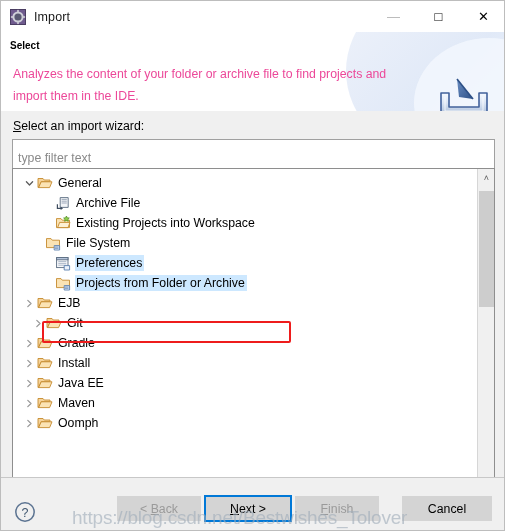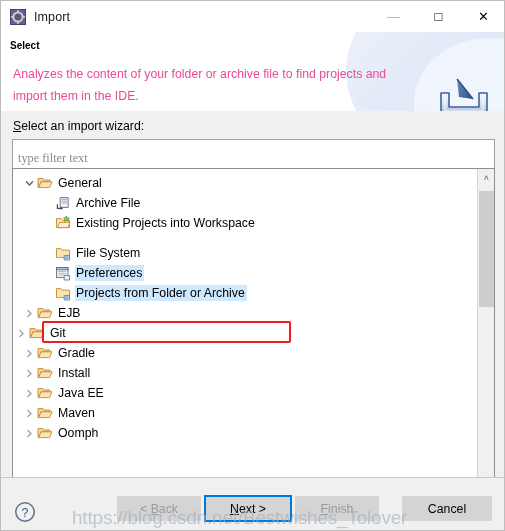--- a/index.html
+++ b/index.html
@@ -128,21 +128,20 @@
 
   #filter-box {
     position: absolute;
     left: 11px; top: 28px;
     width: 483px; height: 38px;
     background: #ffffff;
     border: 1px solid #a0a0a0;
     box-sizing: border-box;
     display: flex;
     align-items: center;
-    font-family: Liberation Serif, serif;
   }
   #filter-text {
     padding-left: 5px;
     font-size: 12.3px;
     color: #8a8a8a;
   }
 
   
   #tree-panel {
     position: absolute;
@@ -370,21 +369,21 @@
           </div>
           <div class="tree-row" style="padding-left: 26px;">
             <span class="tw-arrow"></span>
             <span class="tree-icon"><svg width="16" height="16" viewBox="0 0 16 16">
                 <path d="M1.5 12.6 L1.5 3.6 L6 3.6 L7.3 5.2 L14.5 5.2 L14.5 12.6 Z" fill="#fbe3b4" stroke="#c58a2e" stroke-width="0.9" stroke-linejoin="round"></path>
                 <path d="M2.6 12.6 L4.6 7.4 L15 7.4 L13 12.6 Z" fill="#fdf0d4" stroke="#c58a2e" stroke-width="0.9" stroke-linejoin="round"></path>
                 <path d="M11.4 1 L12.3 2.8 L14.3 3 L12.9 4.4 L13.3 6.3 L11.4 5.4 L9.6 6.3 L10 4.4 L8.6 3 L10.6 2.8 Z" fill="#8fd14f" stroke="#4f8a1e" stroke-width="0.7"></path>
               </svg></span>
             <span class="tree-label">Existing Projects into Workspace</span>
           </div>
-          <div class="tree-row" style="padding-left: 26px; margin-top: 10px;">
+          <div class="tree-row" style="padding-left: 16px;">
             <span class="tw-arrow"></span>
             <span class="tree-icon"><svg width="16" height="16" viewBox="0 0 16 16">
                 <path d="M1.5 12.6 L1.5 3.6 L6 3.6 L7.3 5.2 L14.5 5.2 L14.5 12.6 Z" fill="#fbe3b4" stroke="#c58a2e" stroke-width="0.9" stroke-linejoin="round"></path>
                 <path d="M9.2 10.6 L14.6 10.6 L14.6 15 L9.2 15 Z" fill="#eaf1fb" stroke="#5a7fae" stroke-width="0.9"></path>
                 <path d="M10 12 L13.6 12 M10 13.3 L13.6 13.3" stroke="#5a7fae" stroke-width="0.8"></path>
               </svg></span>
             <span class="tree-label">File System</span>
           </div>
           <div class="tree-row selected" style="padding-left: 26px;">
             <span class="tw-arrow"></span>
@@ -410,21 +409,21 @@
               <svg width="9" height="9" viewBox="0 0 9 9">
                 <path d="M2.8 1.4 L6 4.5 L2.8 7.6" fill="none" stroke="#9a9a9a" stroke-width="1.3" stroke-linecap="round" stroke-linejoin="round"></path>
               </svg>
             </span>
             <span class="tree-icon"><svg width="16" height="16" viewBox="0 0 16 16">
                 <path d="M1 12.5 L1 3.5 L6 3.5 L7.3 5 L13 5 L13 6.6 L4.2 6.6 L1.6 12.5 Z" fill="#f6d49a" stroke="#c58a2e" stroke-width="0.9" stroke-linejoin="round"></path>
                 <path d="M4.2 6.8 L15 6.8 L12.6 12.6 L1.6 12.6 Z" fill="#fbe3b4" stroke="#c58a2e" stroke-width="0.9" stroke-linejoin="round"></path>
               </svg></span>
             <span class="tree-label">EJB</span>
           </div>
-          <div class="tree-row" style="padding-left: 0;">
+          <div class="tree-row" style="padding-left: 17px;">
             <span class="tw-arrow">
               <svg width="9" height="9" viewBox="0 0 9 9">
                 <path d="M2.8 1.4 L6 4.5 L2.8 7.6" fill="none" stroke="#9a9a9a" stroke-width="1.3" stroke-linecap="round" stroke-linejoin="round"></path>
               </svg>
             </span>
             <span class="tree-icon"><svg width="16" height="16" viewBox="0 0 16 16">
                 <path d="M1 12.5 L1 3.5 L6 3.5 L7.3 5 L13 5 L13 6.6 L4.2 6.6 L1.6 12.5 Z" fill="#f6d49a" stroke="#c58a2e" stroke-width="0.9" stroke-linejoin="round"></path>
                 <path d="M4.2 6.8 L15 6.8 L12.6 12.6 L1.6 12.6 Z" fill="#fbe3b4" stroke="#c58a2e" stroke-width="0.9" stroke-linejoin="round"></path>
               </svg></span>
             <span class="tree-label">Git</span>

